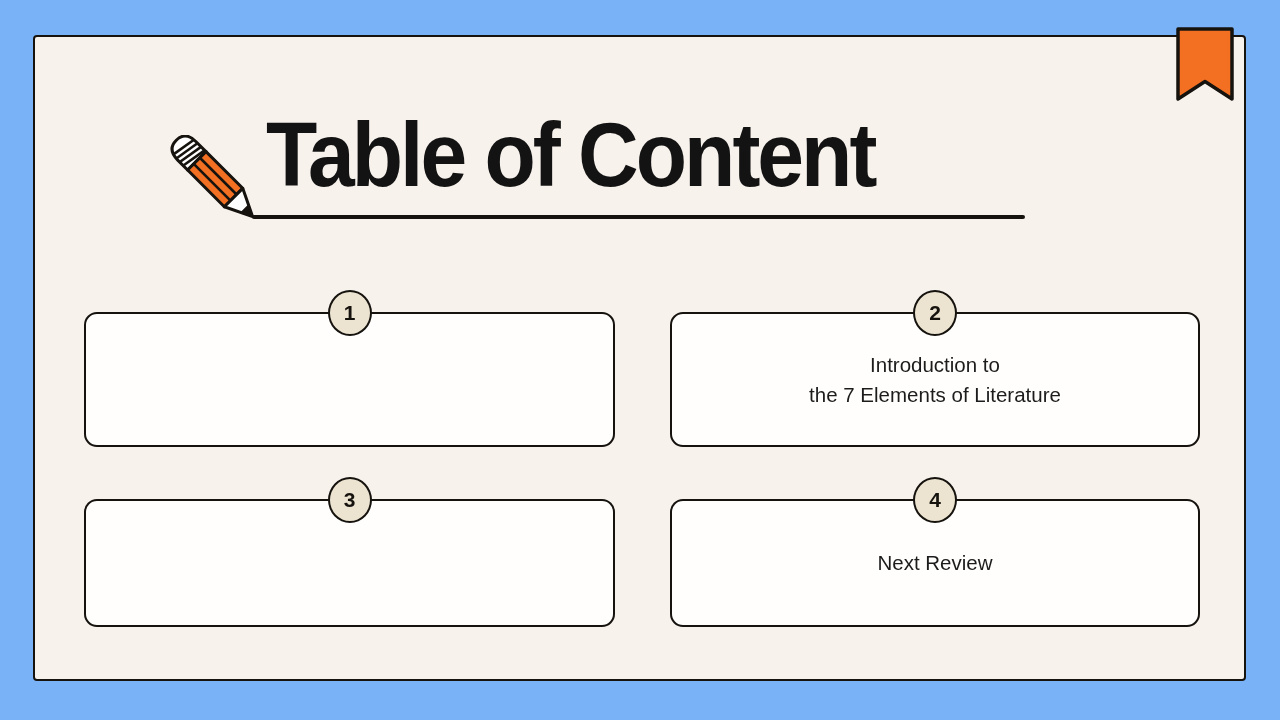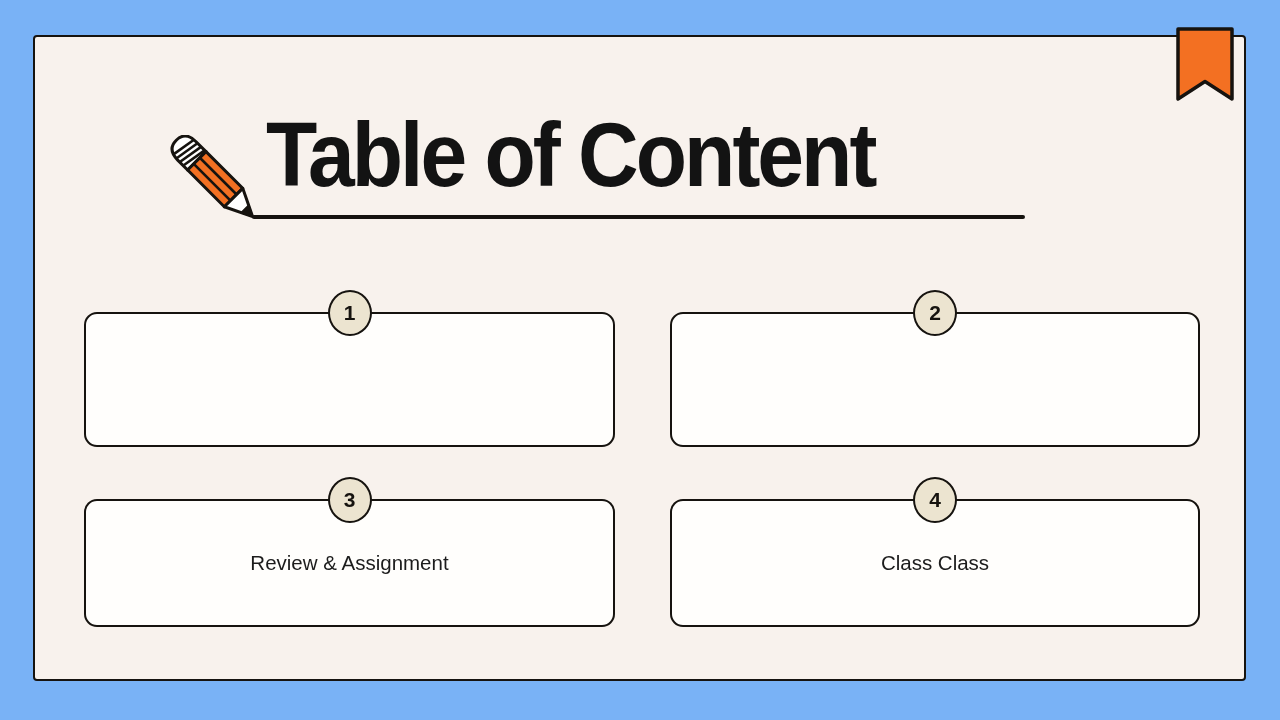--- a/index.html
+++ b/index.html
@@ -124,30 +124,31 @@
     <div class="toc-box pos-1">
       <div class="badge">
         <span>1</span>
       </div>
     </div>
 
     <div class="toc-box pos-2">
       <div class="badge">
         <span>2</span>
       </div>
+      <div class="toc-label">Introduction to
+the 7 Elements of Literature</div>
     </div>
 
     <div class="toc-box pos-3">
       <div class="badge">
         <span>3</span>
       </div>
-      <div class="toc-label">Review &amp; Assignment</div>
     </div>
 
     <div class="toc-box pos-4">
       <div class="badge">
         <span>4</span>
       </div>
-      <div class="toc-label">Class Class</div>
+      <div class="toc-label">Next Review</div>
     </div>
 
   </div>
 </div>
 
 </body></html>

